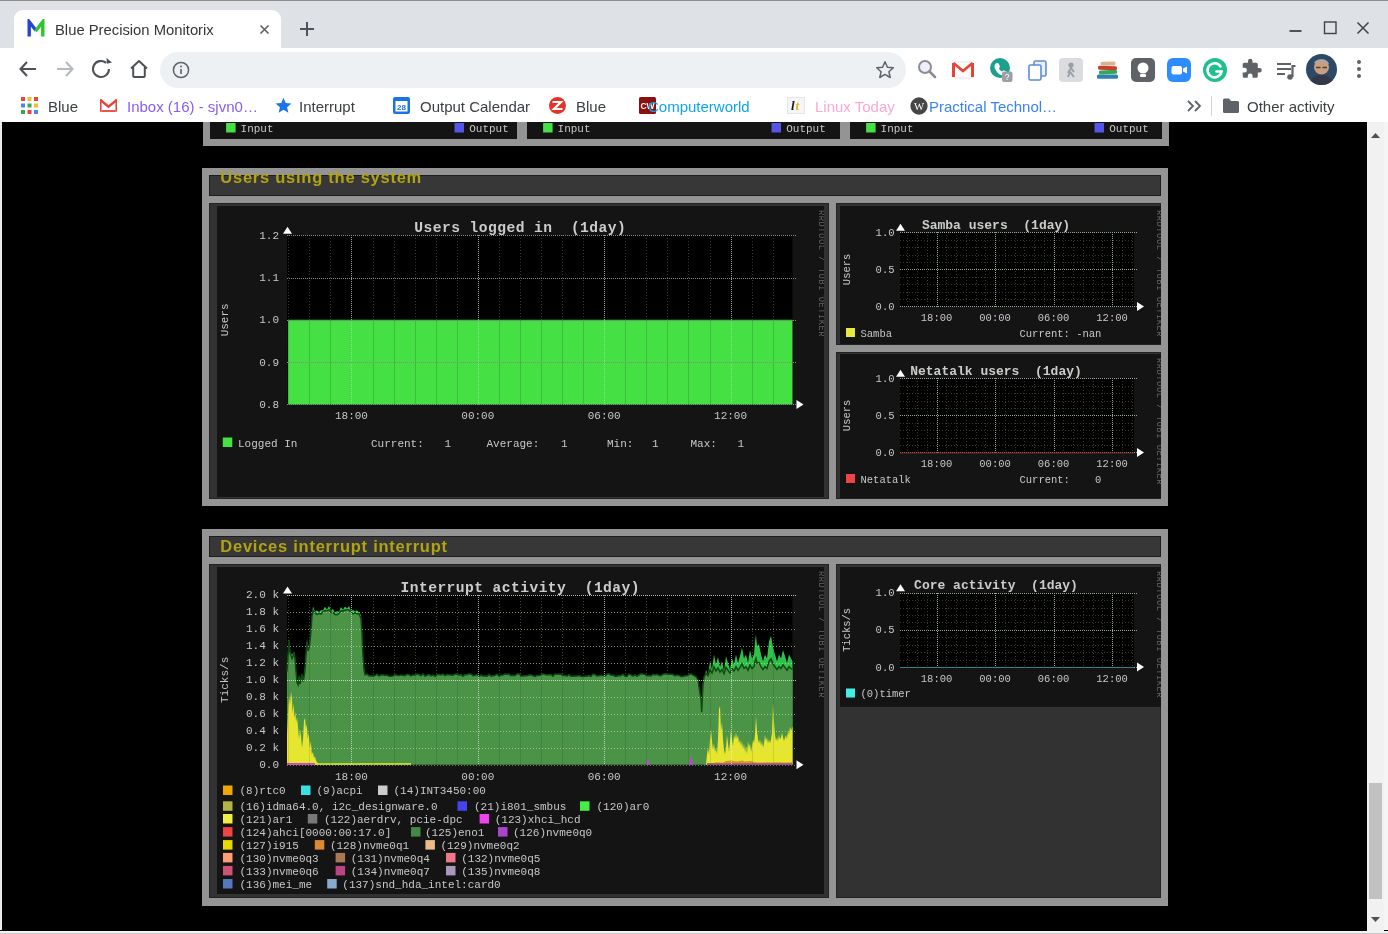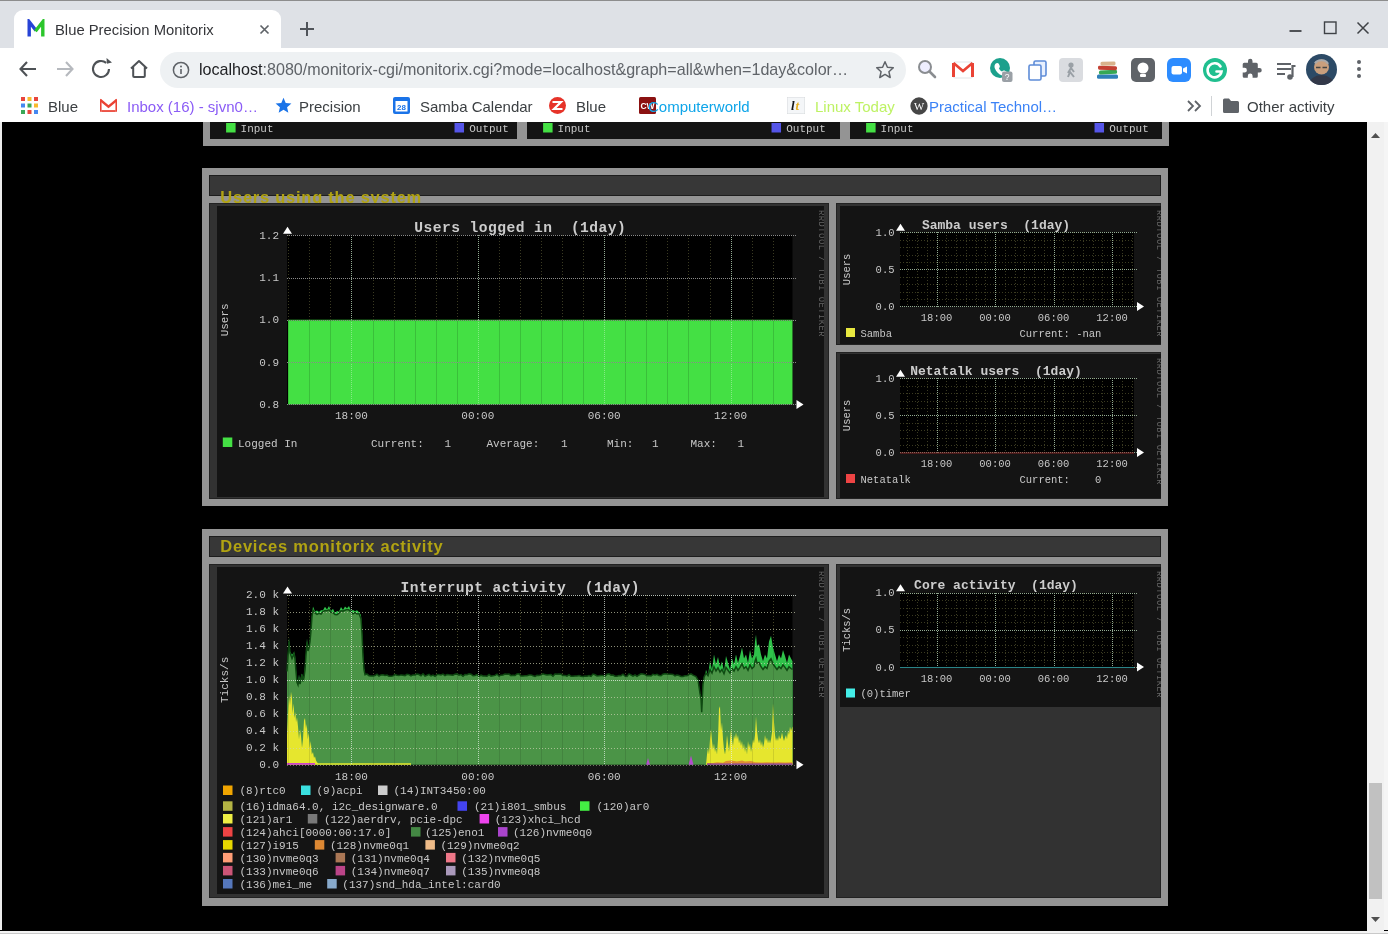--- a/index.html
+++ b/index.html
@@ -37,21 +37,20 @@
     </svg>
     <svg style="position:absolute;left:127px;top:57px" width="24" height="24" viewBox="0 0 24 24">
       <path d="M4 11.5 L12 4 L20 11.5 M6.2 10.2 V19 a1 1 0 0 0 1 1 H16.8 a1 1 0 0 0 1 -1 V10.2" stroke="#4e5256" stroke-width="2" fill="none" stroke-linejoin="round"></path>
     </svg>
     <div style="position:absolute;left:160px;top:52px;width:746px;height:36px;background:#eef1f3;border-radius:18px"></div>
     <svg style="position:absolute;left:172px;top:61px" width="18" height="18" viewBox="0 0 18 18">
       <circle cx="9" cy="9" r="7.6" fill="none" stroke="#5f6368" stroke-width="1.5"></circle>
       <path d="M9 8 V13" stroke="#5f6368" stroke-width="1.6"></path>
       <circle cx="9" cy="5.4" r="1" fill="#5f6368"></circle>
     </svg>
-    <div style="position:absolute;left:199px;top:60px;font:16.1px 'Liberation Sans';color:#5f6368;white-space:pre"><span style="color:#202124">localhost</span>:8080/monitorix-cgi/monitorix.cgi?mode=localhost&amp;graph=all&amp;when=1day&amp;color…</div>
     <svg style="position:absolute;left:875px;top:60px" width="20" height="20" viewBox="0 0 20 20">
       <path d="M10 1.8 L12.4 7.2 L18.3 7.8 L13.9 11.7 L15.2 17.5 L10 14.4 L4.8 17.5 L6.1 11.7 L1.7 7.8 L7.6 7.2 Z" fill="none" stroke="#5f6368" stroke-width="1.5" stroke-linejoin="round"></path>
     </svg>
     <svg style="position:absolute;left:914px;top:56px" width="26" height="26" viewBox="0 0 26 26">
       <circle cx="11" cy="11" r="6" fill="#eef" stroke="#8a8d91" stroke-width="2"></circle>
       <path d="M15.5 15.5 L21 21" stroke="#8a8d91" stroke-width="2.6" stroke-linecap="round"></path>
     </svg>
     <svg style="position:absolute;left:951px;top:58px" width="24" height="24" viewBox="0 0 24 24">
       <rect x="2" y="4" width="20" height="16" rx="2" fill="#fff" stroke="#e3e5e8"></rect>
       <path d="M2.5 5 L12 13 L21.5 5" fill="none" stroke="#ea4335" stroke-width="2.6"></path>
@@ -136,43 +135,43 @@
     <div style="position:absolute;left:48px;top:97.5px;font:15px 'Liberation Sans';color:#3c4043;white-space:pre">Blue</div>
     <svg style="position:absolute;left:100px;top:98px" width="17" height="14" viewBox="0 0 24 19">
       <path d="M0 2 L12 12 L24 2" fill="none" stroke="#ea4335" stroke-width="3.4"></path>
       <path d="M0 1.7 V19 M24 1.7 V19" stroke="#ea4335" stroke-width="4.4"></path>
       <path d="M2 18 H22" stroke="#ea4335" stroke-width="2.5"></path>
     </svg>
     <div style="position:absolute;left:127px;top:97.5px;font:15px 'Liberation Sans';color:#8b5cf6;white-space:pre">Inbox (16) - sjvn0…</div>
     <svg style="position:absolute;left:275px;top:97px" width="17" height="17" viewBox="0 0 20 20">
       <path d="M10 0.8 L12.6 7 L19.3 7.6 L14.2 12 L15.7 18.6 L10 15 L4.3 18.6 L5.8 12 L0.7 7.6 L7.4 7 Z" fill="#1a73e8"></path>
     </svg>
-    <div style="position:absolute;left:299px;top:97.5px;font:15px 'Liberation Sans';color:#3c4043;white-space:pre">Precision</div>
+    <div style="position:absolute;left:299px;top:97.5px;font:15px 'Liberation Sans';color:#3c4043;white-space:pre">Interrupt</div>
     <svg style="position:absolute;left:393px;top:97px" width="17" height="17" viewBox="0 0 17 17">
       <rect x="0" y="0" width="17" height="17" rx="2" fill="#1a73e8"></rect>
       <rect x="2.5" y="4" width="12" height="10.5" fill="#fff"></rect>
       <text x="8.5" y="12.5" font-family="Liberation Sans" font-size="8" font-weight="bold" fill="#1a73e8" text-anchor="middle">28</text>
     </svg>
-    <div style="position:absolute;left:420px;top:97.5px;font:15px 'Liberation Sans';color:#3c4043;white-space:pre">Samba Calendar</div>
+    <div style="position:absolute;left:420px;top:97.5px;font:15px 'Liberation Sans';color:#3c4043;white-space:pre">Output Calendar</div>
     <svg style="position:absolute;left:549px;top:97px" width="17" height="17" viewBox="0 0 17 17">
       <circle cx="8.5" cy="8.5" r="8.5" fill="#e63329"></circle>
       <path d="M3.5 5 H12 L5 12 H13.5" stroke="#fff" stroke-width="2.2" fill="none"></path>
     </svg>
     <div style="position:absolute;left:576px;top:97.5px;font:15px 'Liberation Sans';color:#3c4043;white-space:pre">Blue</div>
     <svg style="position:absolute;left:639px;top:97px" width="17" height="17" viewBox="0 0 17 17">
       <rect width="17" height="17" rx="1.5" fill="#8b1111"></rect>
       <text x="8.5" y="12" font-family="Liberation Sans" font-size="8.5" font-weight="bold" fill="#fff" text-anchor="middle">CW</text>
     </svg>
     <div style="position:absolute;left:648px;top:97.5px;font:15px 'Liberation Sans';color:#0ea5e9;white-space:pre">Computerworld</div>
     <svg style="position:absolute;left:787px;top:97px" width="18" height="17" viewBox="0 0 18 17">
       <rect width="18" height="17" rx="1.5" fill="#f4f6f8" stroke="#d5d8db"></rect>
       <text x="4" y="13" font-family="Liberation Serif" font-size="13" font-weight="bold" font-style="italic" fill="#17181a">l</text>
       <text x="8.5" y="13" font-family="Liberation Serif" font-size="13" font-weight="bold" font-style="italic" fill="#e8b020">t</text>
     </svg>
-    <div style="position:absolute;left:815px;top:97.5px;font:15px 'Liberation Sans';color:#bef264;white-space:pre">Linux Today</div>
+    <div style="position:absolute;left:815px;top:97.5px;font:15px 'Liberation Sans';color:#f9a8d4;white-space:pre">Linux Today</div>
     <svg style="position:absolute;left:910px;top:97px" width="18" height="18" viewBox="0 0 20 20">
       <circle cx="10" cy="10" r="9.6" fill="#464646"></circle>
       <text x="10" y="14" font-family="Liberation Serif" font-size="12" fill="#fff" text-anchor="middle">W</text>
     </svg>
     <div style="position:absolute;left:929px;top:97.5px;font:15px 'Liberation Sans';color:#3b82f6;white-space:pre">Practical Technol…</div>
     <svg style="position:absolute;left:1186px;top:99px" width="18" height="14" viewBox="0 0 18 14">
       <path d="M2 2 L7 7 L2 12 M9 2 L14 7 L9 12" stroke="#5f6368" stroke-width="1.8" fill="none"></path>
     </svg>
     <div style="position:absolute;left:1211px;top:96px;width:1px;height:20px;background:#d0d3d6"></div>
     <svg style="position:absolute;left:1222px;top:98px" width="18" height="15" viewBox="0 0 18 15">
@@ -196,21 +195,21 @@
     </svg>
     <div style="position:absolute;left:850px;top:122px;width:312px;height:16.7px;background:#141414"></div>
     <svg style="position:absolute;left:850px;top:122px" width="312" height="16.7" viewBox="0 0 312 16.7">
       <rect x="16" y="1" width="9.5" height="9.5" fill="#44e044"></rect>
       <text x="30.5" y="9.7" font-family="Liberation Mono, monospace" font-size="11" fill="#c8c8c8" text-anchor="start" font-weight="normal">Input</text>
       <rect x="244.6" y="1" width="9.5" height="9.5" fill="#5555e8"></rect>
       <text x="259.3" y="9.7" font-family="Liberation Mono, monospace" font-size="11" fill="#c8c8c8" text-anchor="start" font-weight="normal">Output</text>
     </svg>
     <div style="position:absolute;left:202.3px;top:168.3px;width:966px;height:337.9px;background:#949494"></div>
     <div style="position:absolute;left:209.3px;top:175.2px;width:951.8px;height:21.3px;background:#373737;border:1px solid #1d1d1d;box-sizing:border-box"></div>
-    <div style="position:absolute;left:220.3px;top:188px;font:bold 16.5px 'Liberation Sans';color:#b1a312;letter-spacing:0.75px">Users using the system</div>
+    <div style="position:absolute;left:220.3px;top:168px;font:bold 16.5px 'Liberation Sans';color:#b1a312;letter-spacing:0.75px">Users using the system</div>
     <div style="position:absolute;left:209.4px;top:203.4px;width:619.6px;height:295.9px;background:#323232;border:1px solid #222;box-sizing:border-box"></div>
     <div style="position:absolute;left:835.5px;top:203.4px;width:325.9px;height:141.4px;background:#323232;border:1px solid #222;box-sizing:border-box"></div>
     <div style="position:absolute;left:835.5px;top:351.5px;width:325.9px;height:147.8px;background:#323232;border:1px solid #222;box-sizing:border-box"></div>
     <svg width="606.5" height="291" viewBox="0 0 606.5 291" style="position:absolute;left:217px;top:206px;background:#141414">
       <rect x="70" y="29.2" width="505.5" height="169.3" fill="#000"></rect>
       <rect x="71" y="113.85000000000001" width="504.5" height="84.64999999999999" fill="#44e044"></rect>
       <rect x="71" y="113.85000000000001" width="504.5" height="1.2" fill="#2bbf2b"></rect>
       <line x1="71.5" y1="29.2" x2="71.5" y2="113.85000000000001" stroke="#3a3a22" stroke-width="1" stroke-dasharray="1 2" shape-rendering="crispEdges"></line>
       <line x1="71.5" y1="113.85000000000001" x2="71.5" y2="198.5" stroke="rgba(0,0,0,0.14)" stroke-width="1.4" shape-rendering="crispEdges"></line>
       <line x1="92.5" y1="29.2" x2="92.5" y2="113.85000000000001" stroke="#3a3a22" stroke-width="1" stroke-dasharray="1 2" shape-rendering="crispEdges"></line>
@@ -391,21 +390,21 @@
       <text x="272.0625" y="113.0" font-family="Liberation Mono, monospace" font-size="10.5" fill="#c8c8c8" text-anchor="middle" font-weight="normal">12:00</text>
       <text x="156" y="20.8" font-family="Liberation Mono, monospace" font-size="13" fill="#cccccc" text-anchor="middle" font-weight="bold" letter-spacing="0">Netatalk&nbsp;users&nbsp;&nbsp;(1day)</text>
       <text transform="translate(10,61.4) rotate(-90)" font-family="Liberation Mono, monospace" font-size="10.5" fill="#c8c8c8" text-anchor="middle">Users</text>
       <rect x="6" y="120.0" width="9" height="9" fill="#ee4444"></rect>
       <text x="20.5" y="128.5" font-family="Liberation Mono, monospace" font-size="10.5" fill="#c8c8c8" text-anchor="start" font-weight="normal">Netatalk</text>
       <text x="179.5" y="128.5" font-family="Liberation Mono, monospace" font-size="10.5" fill="#c8c8c8" text-anchor="start" font-weight="normal">Current:&nbsp;&nbsp;&nbsp;&nbsp;0</text>
       <text transform="translate(316.5,4) rotate(90)" font-family="Liberation Mono, monospace" font-size="8.8" fill="#666666" letter-spacing="0.5">RRDTOOL / TOBI OETIKER</text>
     </svg>
     <div style="position:absolute;left:202.3px;top:528.5px;width:966px;height:377.3px;background:#949494"></div>
     <div style="position:absolute;left:209.3px;top:535.5px;width:951.8px;height:21.3px;background:#373737;border:1px solid #1d1d1d;box-sizing:border-box"></div>
-    <div style="position:absolute;left:220.3px;top:537.0px;font:bold 16.5px 'Liberation Sans';color:#b1a312;letter-spacing:0.75px">Devices monitorix activity</div>
+    <div style="position:absolute;left:220.3px;top:537.0px;font:bold 16.5px 'Liberation Sans';color:#b1a312;letter-spacing:0.75px">Devices interrupt interrupt</div>
     <div style="position:absolute;left:209.4px;top:563.8px;width:619.6px;height:334px;background:#323232;border:1px solid #222;box-sizing:border-box"></div>
     <div style="position:absolute;left:835.5px;top:563.8px;width:325.9px;height:334px;background:#323232;border:1px solid #222;box-sizing:border-box"></div>
     <svg width="606.5" height="327.5" viewBox="0 0 606.5 327.5" style="position:absolute;left:217px;top:566.5px;background:#141414">
       <rect x="70" y="27.9" width="505.5" height="169.9" fill="#000"></rect>
       <line x1="71.5" y1="27.9" x2="71.5" y2="197.8" stroke="#4c4c2c" stroke-width="1" stroke-dasharray="1 2" shape-rendering="crispEdges"></line>
       <line x1="92.5" y1="27.9" x2="92.5" y2="197.8" stroke="#4c4c2c" stroke-width="1" stroke-dasharray="1 2" shape-rendering="crispEdges"></line>
       <line x1="113.5" y1="27.9" x2="113.5" y2="197.8" stroke="#4c4c2c" stroke-width="1" stroke-dasharray="1 2" shape-rendering="crispEdges"></line>
       <line x1="156.5" y1="27.9" x2="156.5" y2="197.8" stroke="#4c4c2c" stroke-width="1" stroke-dasharray="1 2" shape-rendering="crispEdges"></line>
       <line x1="177.5" y1="27.9" x2="177.5" y2="197.8" stroke="#4c4c2c" stroke-width="1" stroke-dasharray="1 2" shape-rendering="crispEdges"></line>
       <line x1="198.5" y1="27.9" x2="198.5" y2="197.8" stroke="#4c4c2c" stroke-width="1" stroke-dasharray="1 2" shape-rendering="crispEdges"></line>

